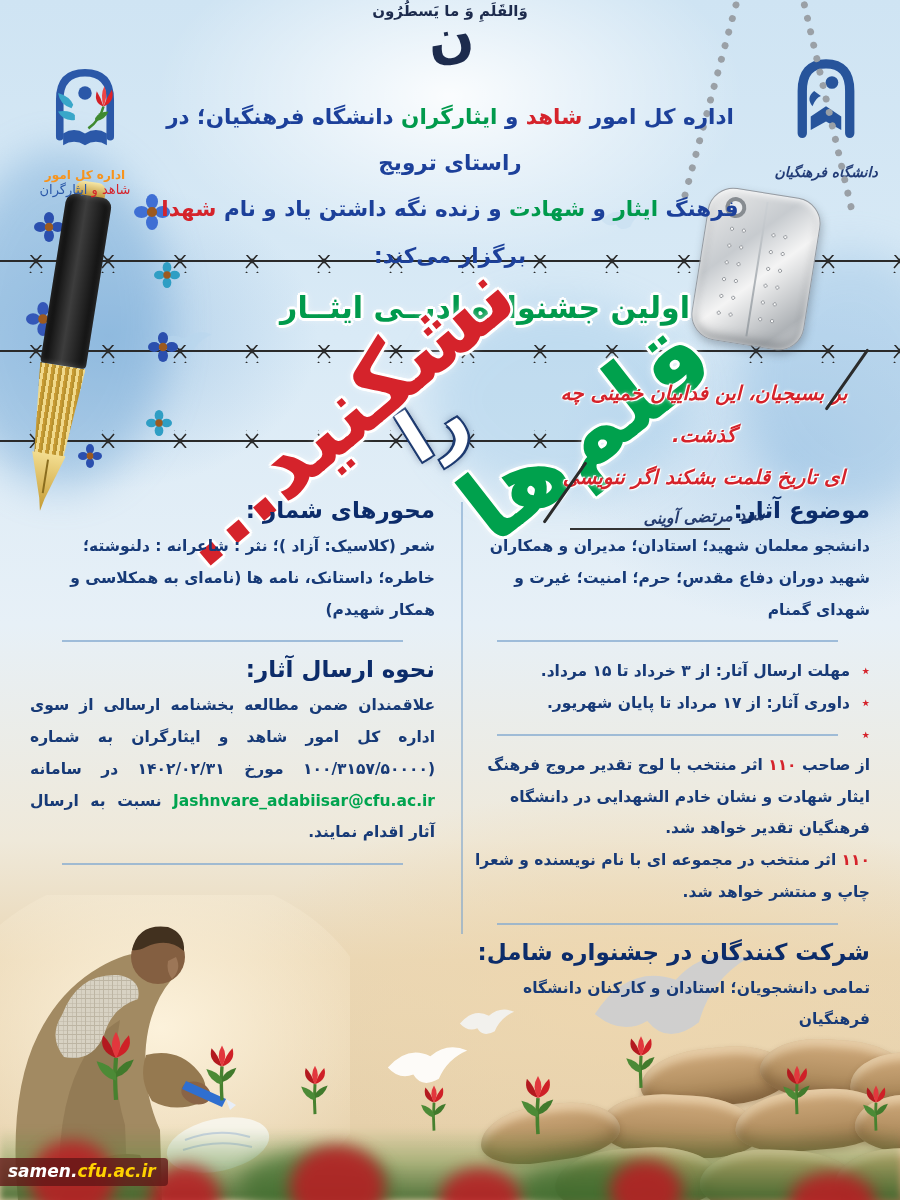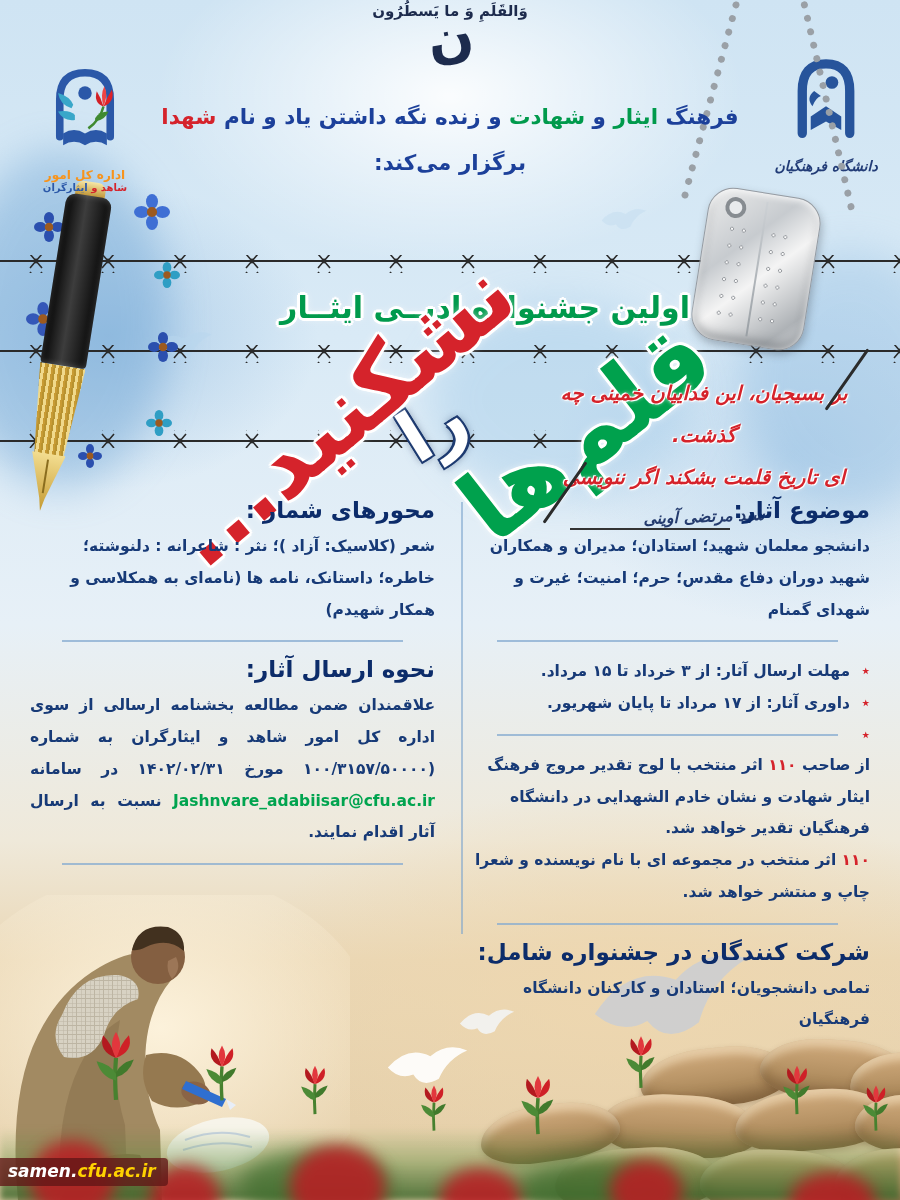--- a/index.html
+++ b/index.html
@@ -23,24 +23,24 @@
   .pen-grip{width:46px;height:90px;margin:0 auto;background:repeating-linear-gradient(90deg,#b8922f 0 2px,#f0d98b 2px 5px,#c79a33 5px 7px);clip-path:polygon(0 0,100% 0,82% 100%,18% 100%);}
   .pen-nib{position:relative;width:34px;height:58px;margin:-1px auto 0;background:linear-gradient(180deg,#f3dd90,#c49a31);clip-path:polygon(0 0,100% 0,58% 78%,50% 100%,42% 78%);}
   .pen-nib::after{content:"";position:absolute;left:50%;top:6px;width:2px;height:34px;margin-left:-1px;background:#8a6d1e;}
   
   .emblem{position:absolute;left:50%;top:2px;transform:translateX(-50%);width:170px;text-align:center;color:#1d2b4d;z-index:3;}
   .emblem-phrase{font-size:15px;font-weight:bold;letter-spacing:1px;display:block;}
   .emblem-noon{display:block;font-size:54px;font-weight:bold;line-height:.8;margin-top:-4px;transform:rotate(-10deg);}
   
   .logo-shahed{position:absolute;left:20px;top:56px;width:130px;text-align:center;z-index:3;}
   .logo-shahed .t1{font-size:12px;font-weight:bold;color:#f7941d;margin-top:2px;}
-  .logo-shahed .t2{font-size:10px;font-weight:bold;}
+  .logo-shahed .t2{font-size:13px;font-weight:normal;}
   .logo-shahed .t2 .r{color:#d5232b;} .logo-shahed .t2 .b{color:#2b58a8;}
   .logo-uni{position:absolute;right:16px;top:52px;width:116px;text-align:center;z-index:3;}
-  .logo-uni .lbl{font-size:14px;font-weight:bold;color:#223c77;font-style:italic;margin-top:2px;}
+  .logo-uni .lbl{font-size:14px;font-weight:bold;color:#223c77;font-style:italic;margin-top:8px;}
   
   .dogtag{position:absolute;right:52px;top:0;width:175px;height:345px;z-index:3;}
   .chain{position:absolute;width:0;border-left:7px dotted #9aa0a6;transform-origin:top center;}
   .ch1{left:64px;top:-12px;height:218px;transform:rotate(15deg);}
   .ch2{left:124px;top:-12px;height:228px;transform:rotate(-13deg);}
   .tag{position:absolute;left:26px;top:192px;width:112px;height:152px;border-radius:26px;transform:rotate(9deg);
     background:linear-gradient(135deg,#ececec,#c7cbcf 35%,#f4f4f4 55%,#aeb2b6 85%,#d6d9dc);
     border:1px solid #959aa0;box-shadow:inset 0 2px 6px rgba(255,255,255,.9),inset 0 -6px 10px rgba(80,85,90,.4),2px 4px 8px rgba(60,70,80,.35);}
   .tag::before{content:"";position:absolute;left:16px;top:8px;width:13px;height:13px;border:4px solid #878c91;border-radius:50%;background:#e9ebed;}
   .tag::after{content:"";position:absolute;left:50%;top:8px;bottom:8px;width:2px;background:linear-gradient(#cdd1d5,#9aa0a5);}
@@ -217,20 +217,21 @@
   <div class="dogtag">
     <div class="chain ch1"></div>
     <div class="chain ch2"></div>
     <div class="tag">
       <div class="dotcol dc1"></div>
       <div class="dotcol dc2"></div>
     </div>
   </div>
 
   <div class="intro">
+    <div><span>اداره کل امور </span><span class="red">شاهد</span><span> و </span><span class="green">ایثارگران</span><span> دانشگاه فرهنگیان؛ در راستای ترویج</span></div>
     <div><span>فرهنگ </span><span class="green">ایثار</span><span> و </span><span class="green">شهادت</span><span> و زنده نگه داشتن یاد و نام </span><span class="red">شهدا</span><span> برگزار می‌کند:</span></div>
   </div>
 
   <div class="festival-title ol-w">اولین جشنواره ادبــی ایثــار</div>
   <div class="c-qalamha ol-w">قلم‌ها</div>
   <div class="c-ra">را</div>
   <div class="c-nashkanid ol-w">نشکنید...</div>
 
   <div class="quote">
     <div class="q-sl sl1"></div>

